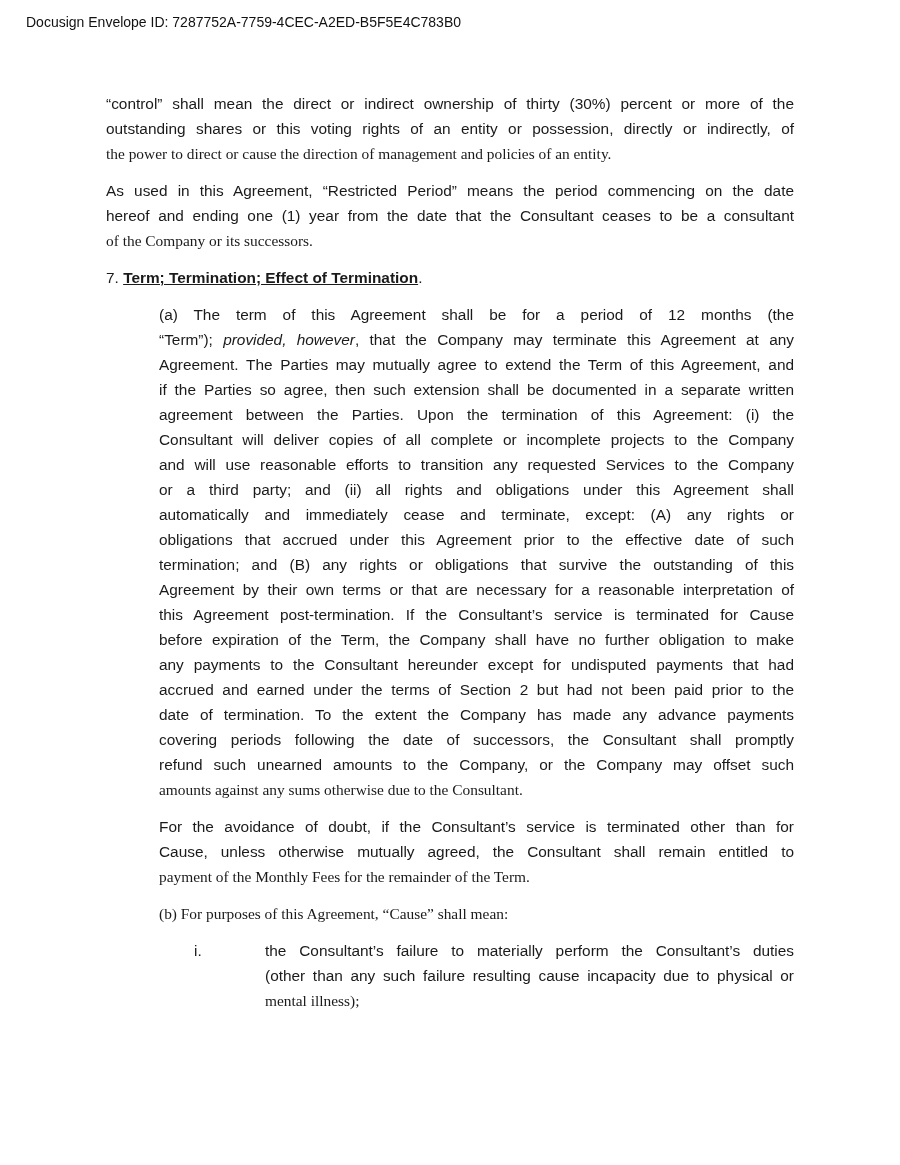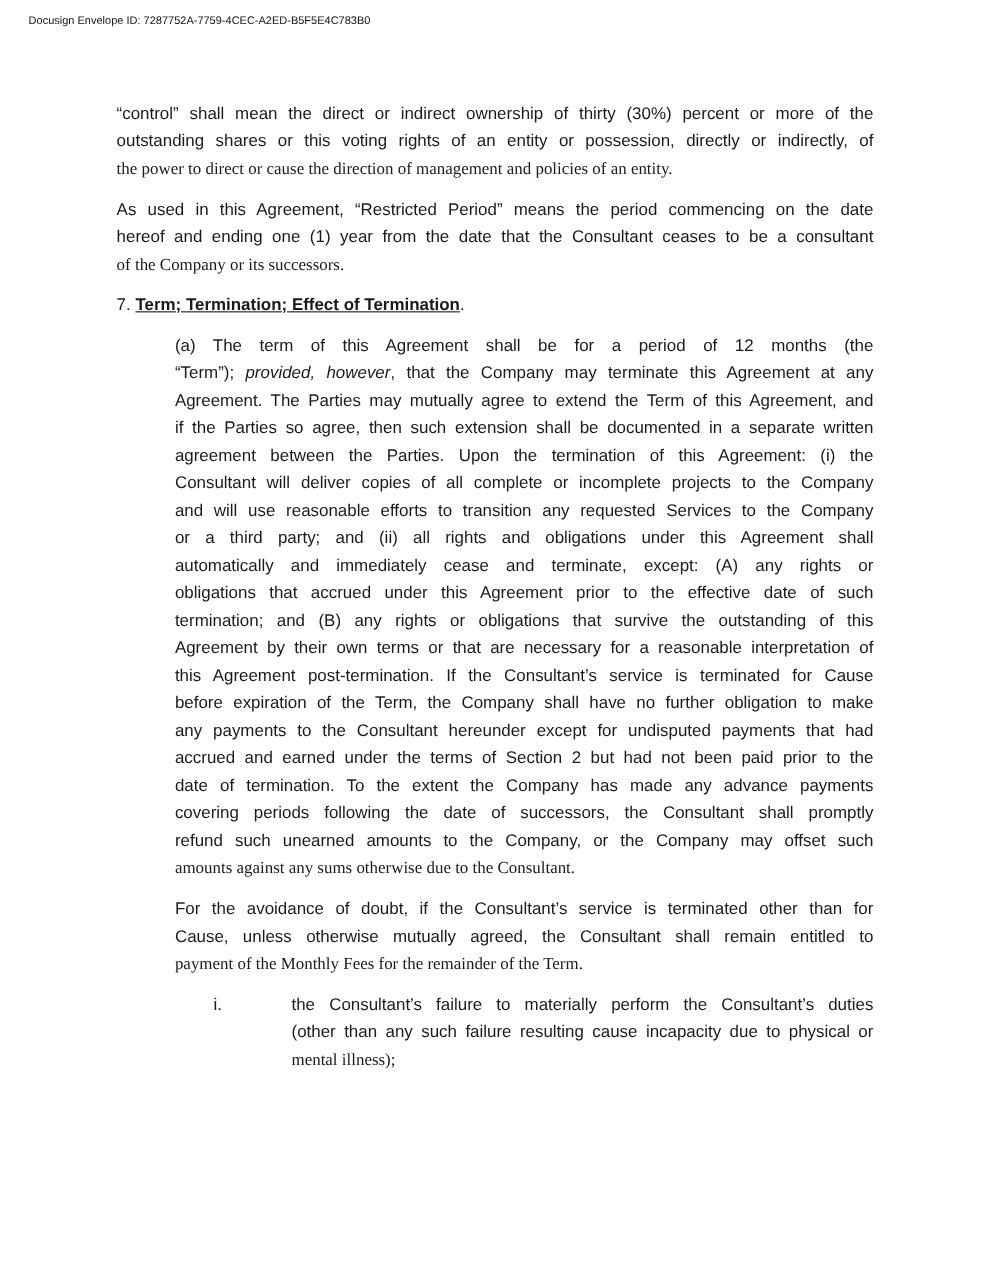--- a/index.html
+++ b/index.html
@@ -2,21 +2,21 @@
 <html><head>
 <meta charset="utf-8">
 <style>
   html, body { margin: 0; padding: 0; background: #ffffff; }
   body {
     width: 900px; height: 1165px; position: relative; overflow: hidden;
     font-family: "Liberation Sans", sans-serif; color: #1a1a1a;
   }
   .envelope {
     position: absolute; left: 26px; top: 14px;
-    font-size: 10px; color: #111; letter-spacing: 0;
+    font-size: 14px; color: #111; letter-spacing: 0;
   }
   .page { position: absolute; left: 106px; top: 91px; width: 688px; }
   p { margin: 0; font-size: 15.4px; line-height: 25px; text-align: justify; }
   .para-gap { margin-top: 12px; }
   .heading { margin-top: 12px; font-size: 15.4px; line-height: 25px; }
   .heading .title { font-weight: bold; text-decoration: underline; }
   .indent { margin-left: 53px; width: 635px; }
   .list-item { position: relative; margin-left: 159px; width: 529px; margin-top: 12px; }
   .list-item .marker { position: absolute; left: -71px; top: 0; font-size: 15.4px; line-height: 25px; }
   .line { display: block; text-align: justify; text-align-last: justify; }
@@ -67,20 +67,23 @@
     <span class="line">refund such unearned amounts to the Company, or the Company may offset such</span>
     <span class="line last">amounts against any sums otherwise due to the Consultant.</span>
   </p>
 
   <p class="indent para-gap">
     <span class="line">For the avoidance of doubt, if the Consultant’s service is terminated other than for</span>
     <span class="line">Cause, unless otherwise mutually agreed, the Consultant shall remain entitled to</span>
     <span class="line last">payment of the Monthly Fees for the remainder of the Term.</span>
   </p>
 
+  <p class="indent para-gap">
+    <span class="line last">(b) For purposes of this Agreement, “Cause” shall mean:</span>
+  </p>
 
   <div class="list-item">
     <span class="marker">i.</span>
     <p>
       <span class="line">the Consultant’s failure to materially perform the Consultant’s duties</span>
       <span class="line">(other than any such failure resulting cause incapacity due to physical or</span>
       <span class="line last">mental illness);</span>
     </p>
   </div>
 

